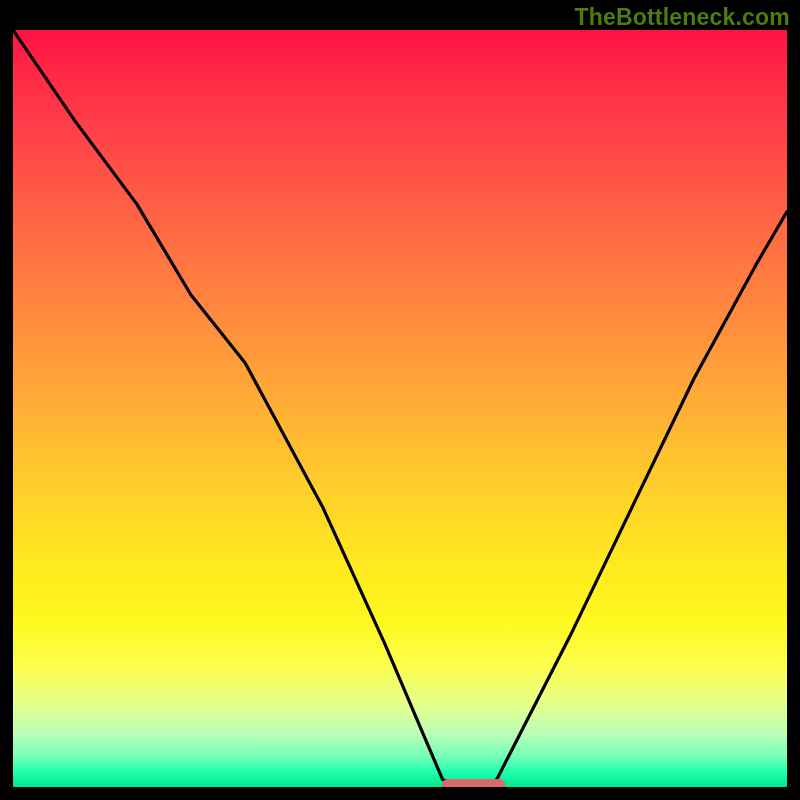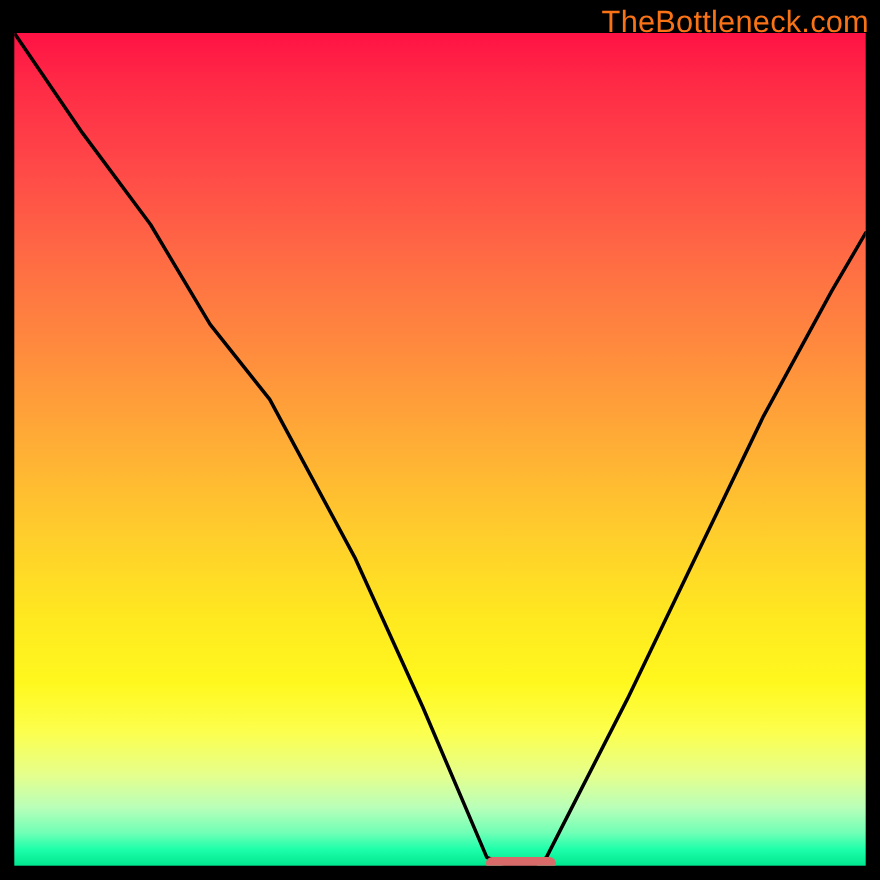--- a/index.html
+++ b/index.html
@@ -45,24 +45,24 @@
   }
   .plot-area svg {
     width: 100%;
     height: 100%;
     display: block;
   }
   .watermark {
     position: absolute;
     top: 4px;
     right: 10px;
-    color: #f97316;
-    font-size: 28px;
+    color: #4d7c0f;
+    font-size: 23px;
     letter-spacing: 0.2px;
-    font-weight: 400;
+    font-weight: 700;
     user-select: none;
   }
 </style>
 </head>
 <body>
 
 <div class="frame">
 
   <div class="watermark">TheBottleneck.com</div>
 

